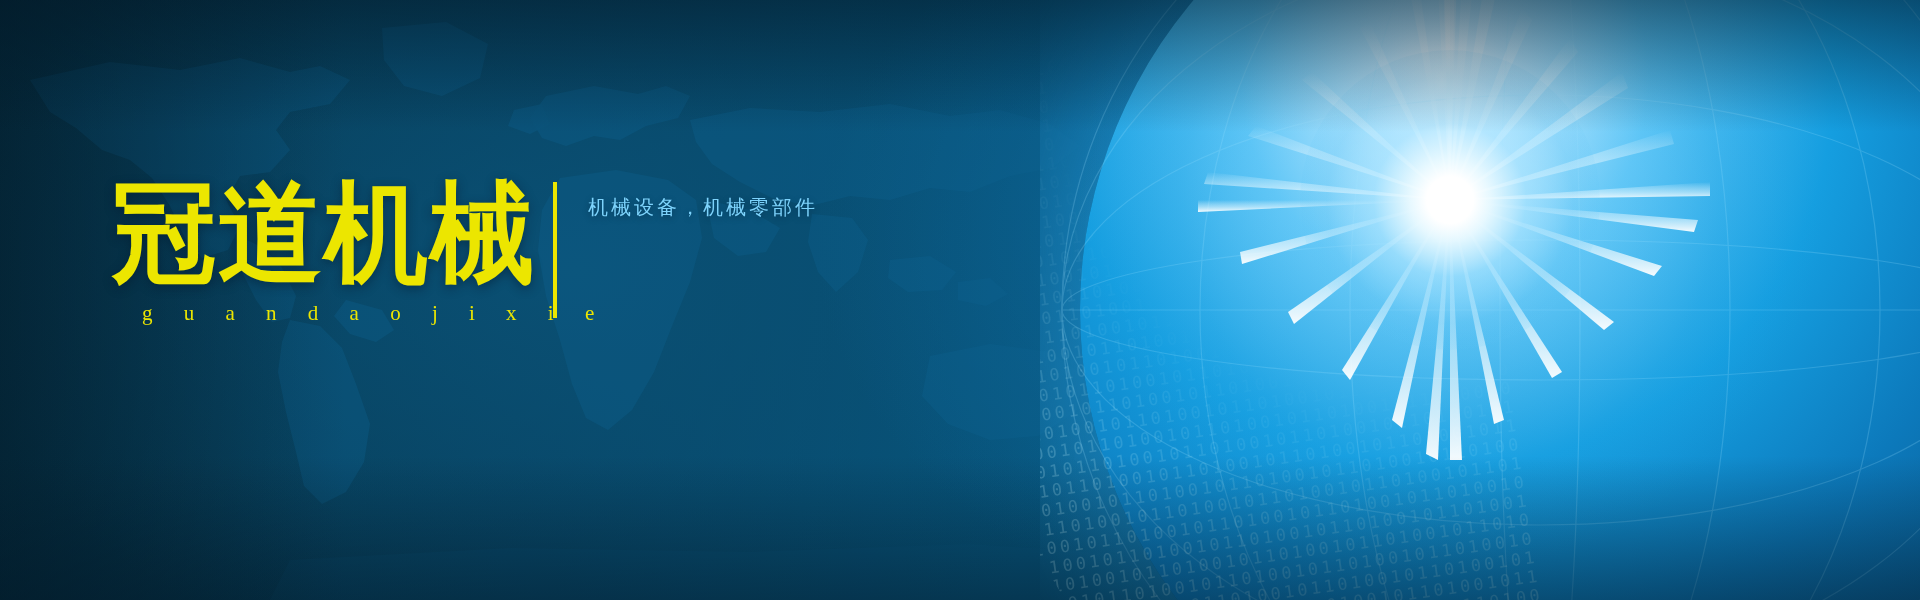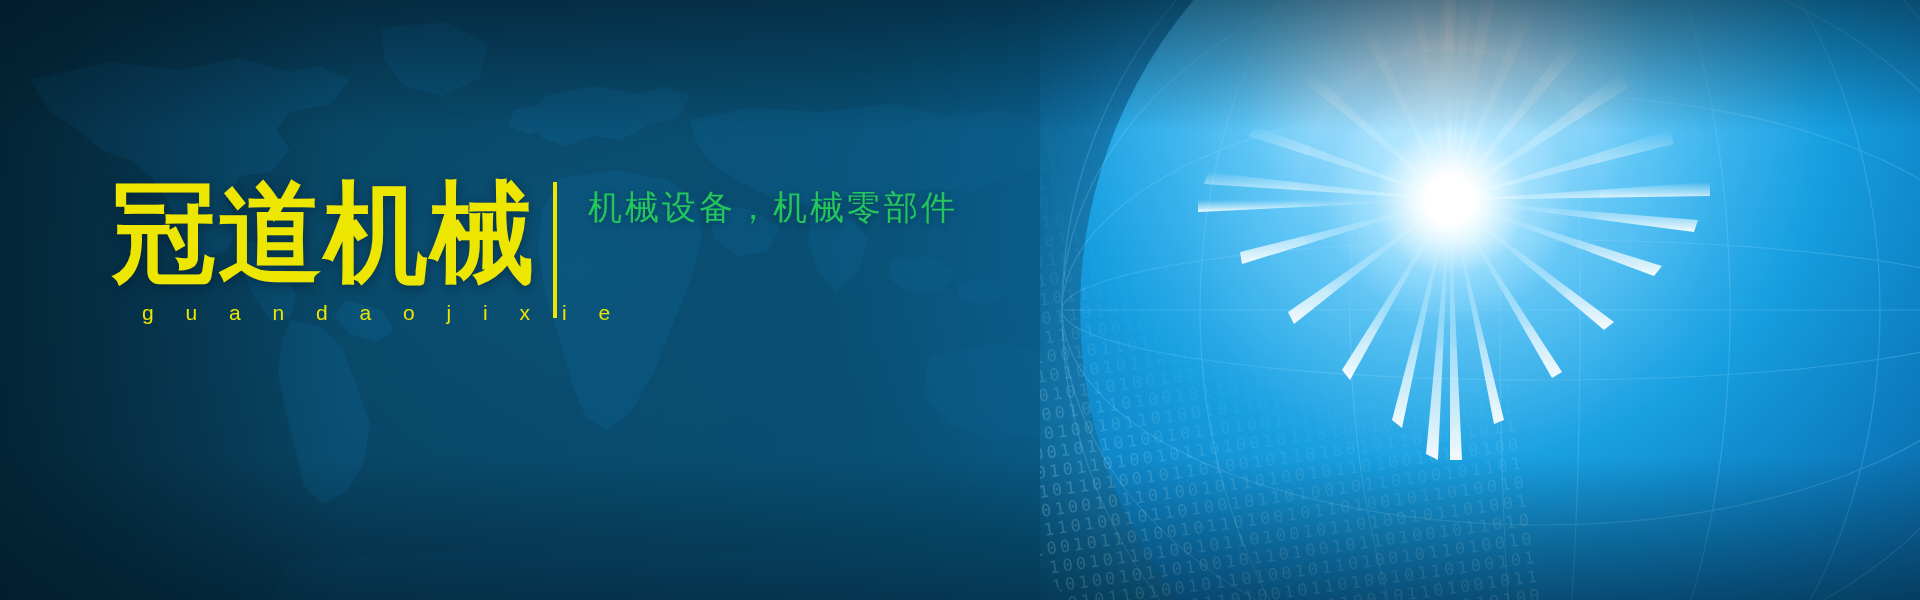--- a/index.html
+++ b/index.html
@@ -114,37 +114,37 @@
     transform-origin:left top;
   }
   .logo-pinyin{
     color:#ece600;
     font-size:21px;
     line-height:26px;
     letter-spacing:13px;
     margin-top:18px;
     margin-left:30px;
     white-space:nowrap;
-    font-family:Liberation Sans, sans-serif;
+    font-family:Liberation Serif, serif;
   }
 
   .divider{
     position:absolute;
     left:553px;top:182px;
     width:4px;height:136px;
     background:#ece600;
   }
 
   .tagline{
     position:absolute;left:588px;top:192px;
     width:640px;
   }
   .tag-line{
-    color:#22c55e;
-    font-size:34px;
+    color:#7dd3fc;
+    font-size:20px;
     line-height:30px;
     letter-spacing:3px;
     white-space:nowrap;
     font-family:"DejaVu Sans","Liberation Sans",sans-serif;
     text-shadow:0 2px 6px rgba(0,24,44,.40);
   }
   .tag-line + .tag-line{margin-top:42px;}
 </style>
 </head>
 <body>

